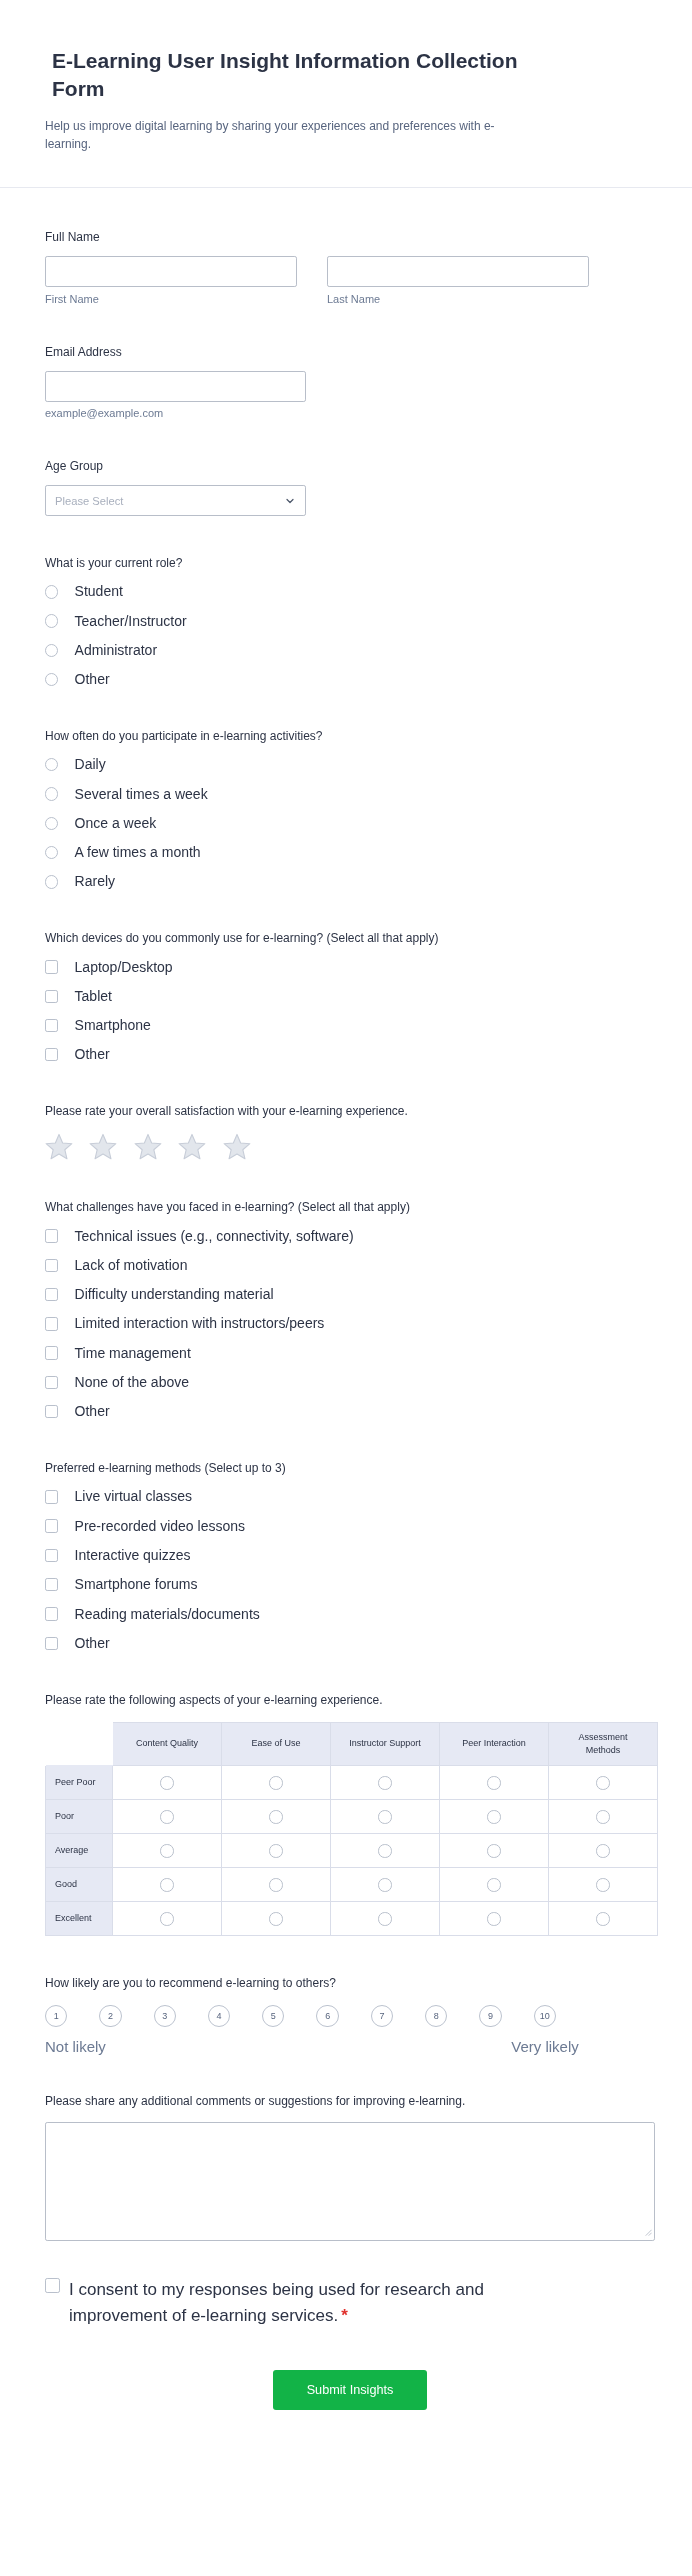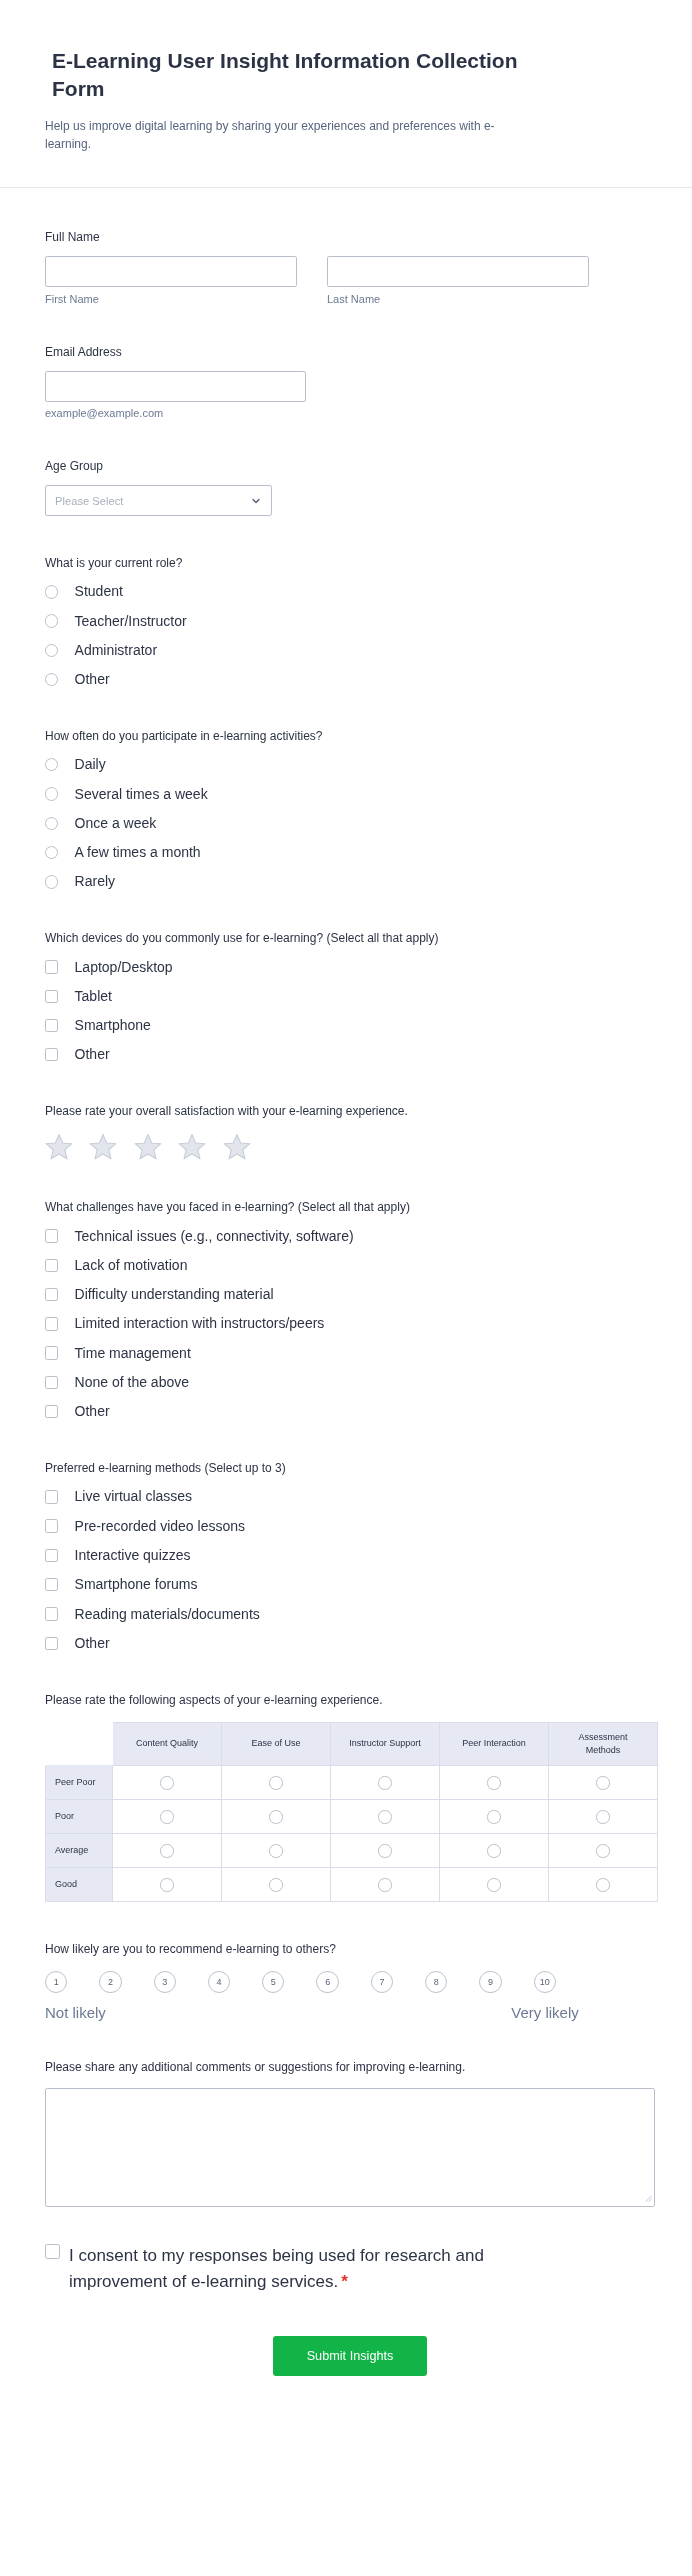--- a/index.html
+++ b/index.html
@@ -25,21 +25,21 @@
   .q:first-child{margin-top:42px;}
   .q-label{font-size:12px;font-weight:500;color:var(--navy);line-height:1.4;}
 
   .name-row{display:flex;gap:30px;margin-top:10.4px;}
   .name-col.first{width:252px;}
   .name-col.last{width:262px;}
   input.text-input{width:100%;height:31px;border:0.7px solid var(--border);border-radius:2.2px;font-family:inherit;font-size:11.2px;padding:0 7.4px;color:var(--navy);outline:none;background:#fff;}
   .sublabel{font-size:11px;color:var(--sub);margin-top:5.2px;}
   .email-wrap{width:261px;margin-top:10.4px;}
 
-  .select{width:227px;height:31px;border:0.7px solid var(--border);border-radius:2.2px;margin-top:10.4px;display:flex;align-items:center;justify-content:space-between;padding:0 9px;background:#fff;cursor:pointer;}
+  .select{width:261px;height:31px;border:0.7px solid var(--border);border-radius:2.2px;margin-top:10.4px;display:flex;align-items:center;justify-content:space-between;padding:0 9px;background:#fff;cursor:pointer;}
   .select .ph{color:#a8afbd;font-size:11.2px;}
   .select .chev{display:flex;align-items:center;}
 
   .opts{margin-top:4.5px;}
   .opt{display:flex;align-items:center;gap:8.2px;margin-top:10.4px;cursor:pointer;}
   .opt-text{font-size:14px;color:var(--navy);line-height:1.35;margin-left:8px;}
   .radio{width:13.4px;height:13.4px;min-width:13.4px;border:0.7px solid #b9c0cc;border-radius:50%;background:#fff;display:inline-block;}
   .checkbox{width:13.4px;height:13.4px;min-width:13.4px;border:0.7px solid #b9c0cc;border-radius:2.2px;background:#fff;display:inline-block;}
 
   .stars{display:flex;gap:16.4px;margin-top:13.4px;}
@@ -313,20 +313,28 @@
           <tr>
             <th>Average</th>
             <td><span class="radio"></span></td>
             <td><span class="radio"></span></td>
             <td><span class="radio"></span></td>
             <td><span class="radio"></span></td>
             <td><span class="radio"></span></td>
           </tr>
           <tr>
             <th>Good</th>
+            <td><span class="radio"></span></td>
+            <td><span class="radio"></span></td>
+            <td><span class="radio"></span></td>
+            <td><span class="radio"></span></td>
+            <td><span class="radio"></span></td>
+          </tr>
+          <tr>
+            <th>Excellent</th>
             <td><span class="radio"></span></td>
             <td><span class="radio"></span></td>
             <td><span class="radio"></span></td>
             <td><span class="radio"></span></td>
             <td><span class="radio"></span></td>
           </tr>
         </tbody>
       </table>
     </div>
 

